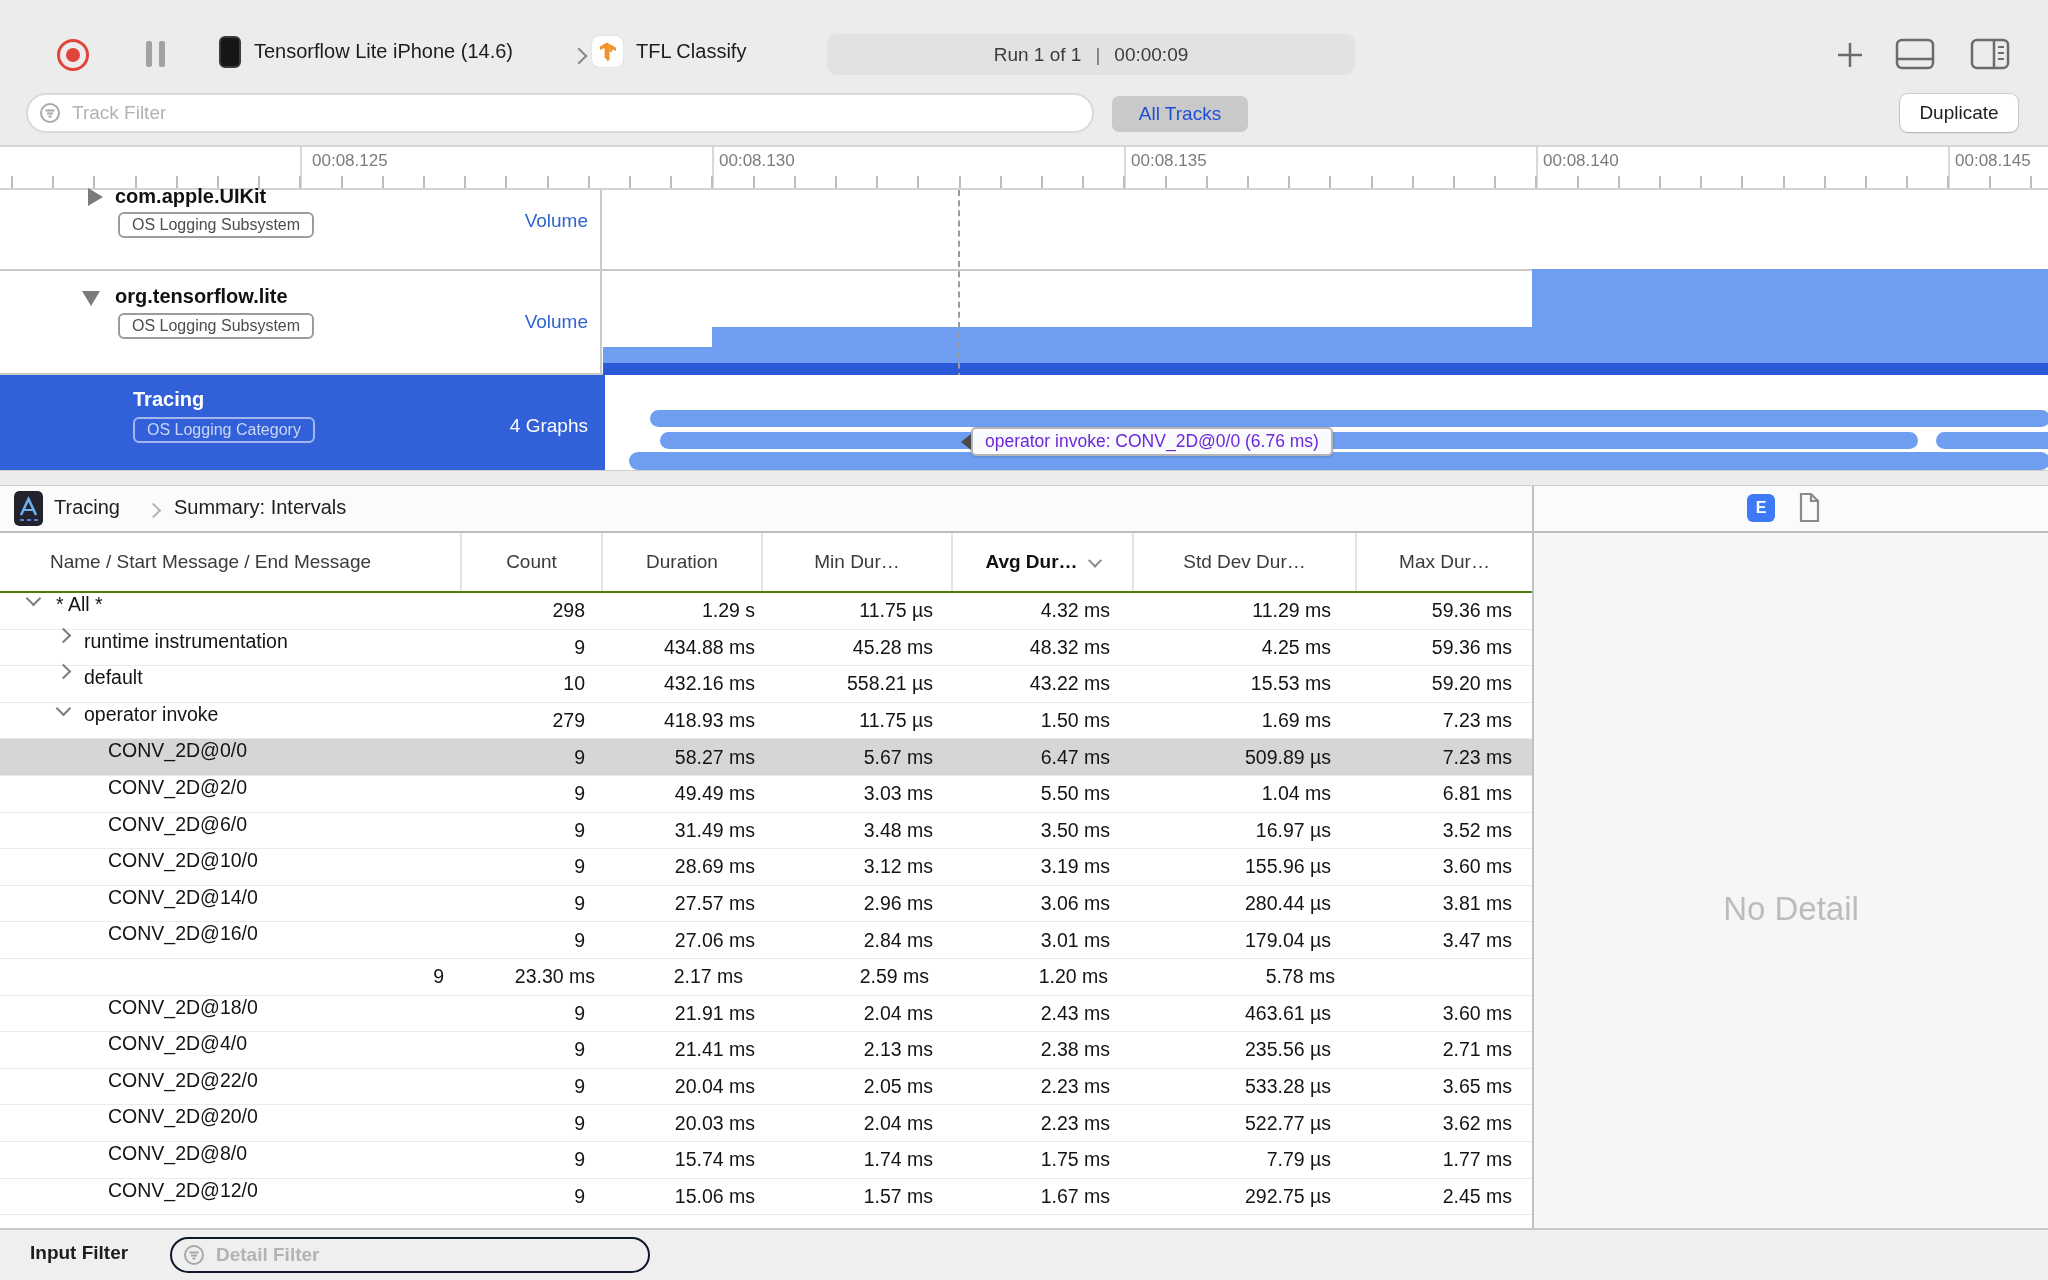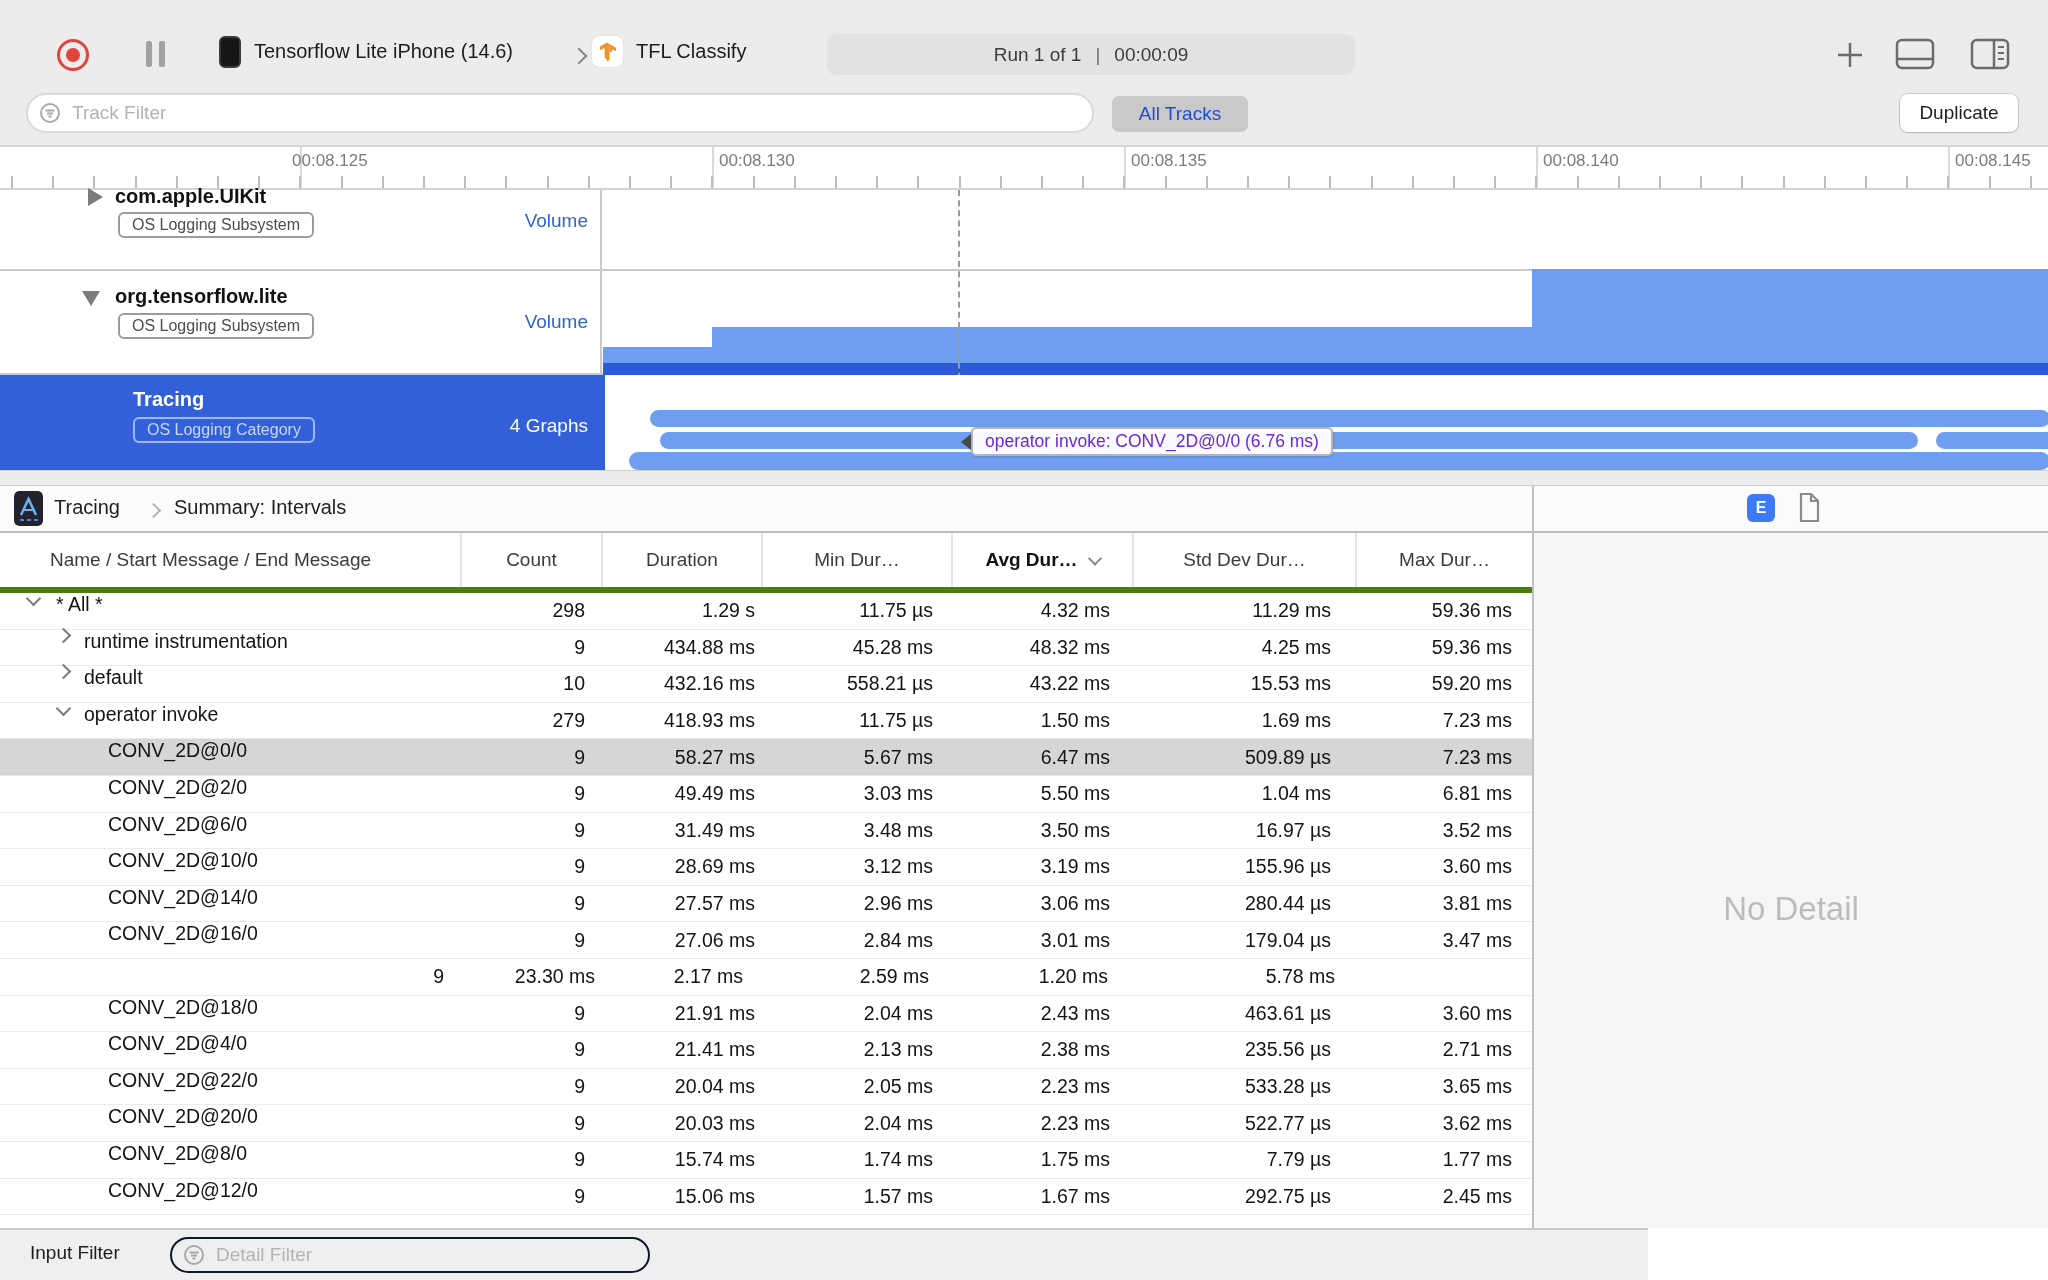--- a/index.html
+++ b/index.html
@@ -87,21 +87,21 @@
   .crumb-txt{font-size:20px;color:#1f1f1f;top:10px;}
   .crumb-chev{left:148px;top:16px;}
   .crumb-chev .chevi{border-color:#b5b5b5;width:9px;height:9px;}
   .ebtn{left:1747px;top:8px;width:28px;height:28px;background:#3e79f7;border-radius:6px;
         display:flex;align-items:center;justify-content:center;color:#fff;font-size:16px;font-weight:bold;}
   .docbtn{left:1797px;top:6px;}
 
   
   .tablepane{left:0;top:533px;width:1532px;height:695px;background:#ffffff;overflow:hidden;}
   .thead{position:absolute;left:0;top:0;width:1532px;height:60px;display:grid;
-         grid-template-columns:460px 141px 160px 190px 181px 223px 177px;border-bottom:6px solid #4d7c0f;box-sizing:border-box;text-align:center;}
+         grid-template-columns:460px 141px 160px 190px 181px 223px 177px;border-bottom:2px solid #4d7c0f;box-sizing:border-box;text-align:center;}
   .hcell{display:flex;align-items:center;justify-content:center;font-size:19px;color:#3b3b3b;border-left:2px solid #e3e3e3;}
   .hcell:first-child{justify-content:flex-start;padding-left:50px;border-left:none;}
   .hcell.sorted{font-weight:bold;color:#111;}
   .sortchev{display:inline-block;width:8px;height:8px;border-right:2px solid #8a8a8a;border-bottom:2px solid #8a8a8a;
             transform:rotate(45deg) translate(-1px,-1px);margin-left:12px;}
   .rows{position:absolute;left:0;top:60px;width:1532px;}
   .trow{display:grid;grid-template-columns:460px 141px 160px 190px 181px 223px 177px;height:36.6px;
         align-items:center;border-bottom:1px solid #ebebeb;box-sizing:border-box;font-size:19.5px;color:#141414;}
   .trow.selected{background:#d6d6d6;}
   .cell.name{position:relative;height:100%;display:flex;}
@@ -114,21 +114,21 @@
   .l0 .chev{left:28px;} .l0 .nm{padding-left:56px;}
   .l1 .chev{left:58px;} .l1 .nm{padding-left:84px;}
   .l2 .nm{padding-left:108px;}
 
   .vdivider{left:1532px;top:486px;width:2px;height:742px;background:#c2c2c2;}
   .detailpane{left:1534px;top:533px;width:514px;height:695px;background:#f6f6f6;
               display:flex;align-items:center;justify-content:center;}
   .nodetail{font-size:33px;color:#bcbcbc;transform:translateY(28px);}
 
   
-  .bottombar{left:0;top:1228px;width:1648px;height:52px;background:#efefef;border-top:2px solid #c9c9c9;box-sizing:border-box;}
+  .bottombar{left:0;top:1228px;width:2048px;height:52px;background:#efefef;border-top:2px solid #c9c9c9;box-sizing:border-box;font-weight:bold;}
   .bb-label{left:30px;top:12px;font-size:19px;color:#1d1d1f;}
   .bb-input{left:170px;top:7px;width:480px;height:36px;border:2px solid #0f172a;border-radius:19px;
             display:flex;align-items:center;box-sizing:border-box;padding-left:10px;background:transparent;}
 </style>
 </head>
 <body>
 
 <div id="app">
 
   <div class="abs toolbar">
@@ -185,21 +185,21 @@
         </svg>
       <span class="ph-text">Track Filter</span>
     </div>
     <div class="abs alltracks">All Tracks</div>
     <div class="abs dupbtn">Duplicate</div>
   </div>
 
   <div class="abs ruler">
     <div id="ruler-marks">
         <div class="rline" style="left: 300px;"></div>
-        <div class="rlabel" style="left: 292px;">00:08.125</div>
+        <div class="rlabel" style="left: 312px;">00:08.125</div>
         <div class="rline" style="left: 712px;"></div>
         <div class="rlabel" style="left: 719px;">00:08.130</div>
         <div class="rline" style="left: 1124px;"></div>
         <div class="rlabel" style="left: 1131px;">00:08.135</div>
         <div class="rline" style="left: 1536px;"></div>
         <div class="rlabel" style="left: 1543px;">00:08.140</div>
         <div class="rline" style="left: 1948px;"></div>
         <div class="rlabel" style="left: 1955px;">00:08.145</div>
       </div>
     <div class="ticks"></div>

